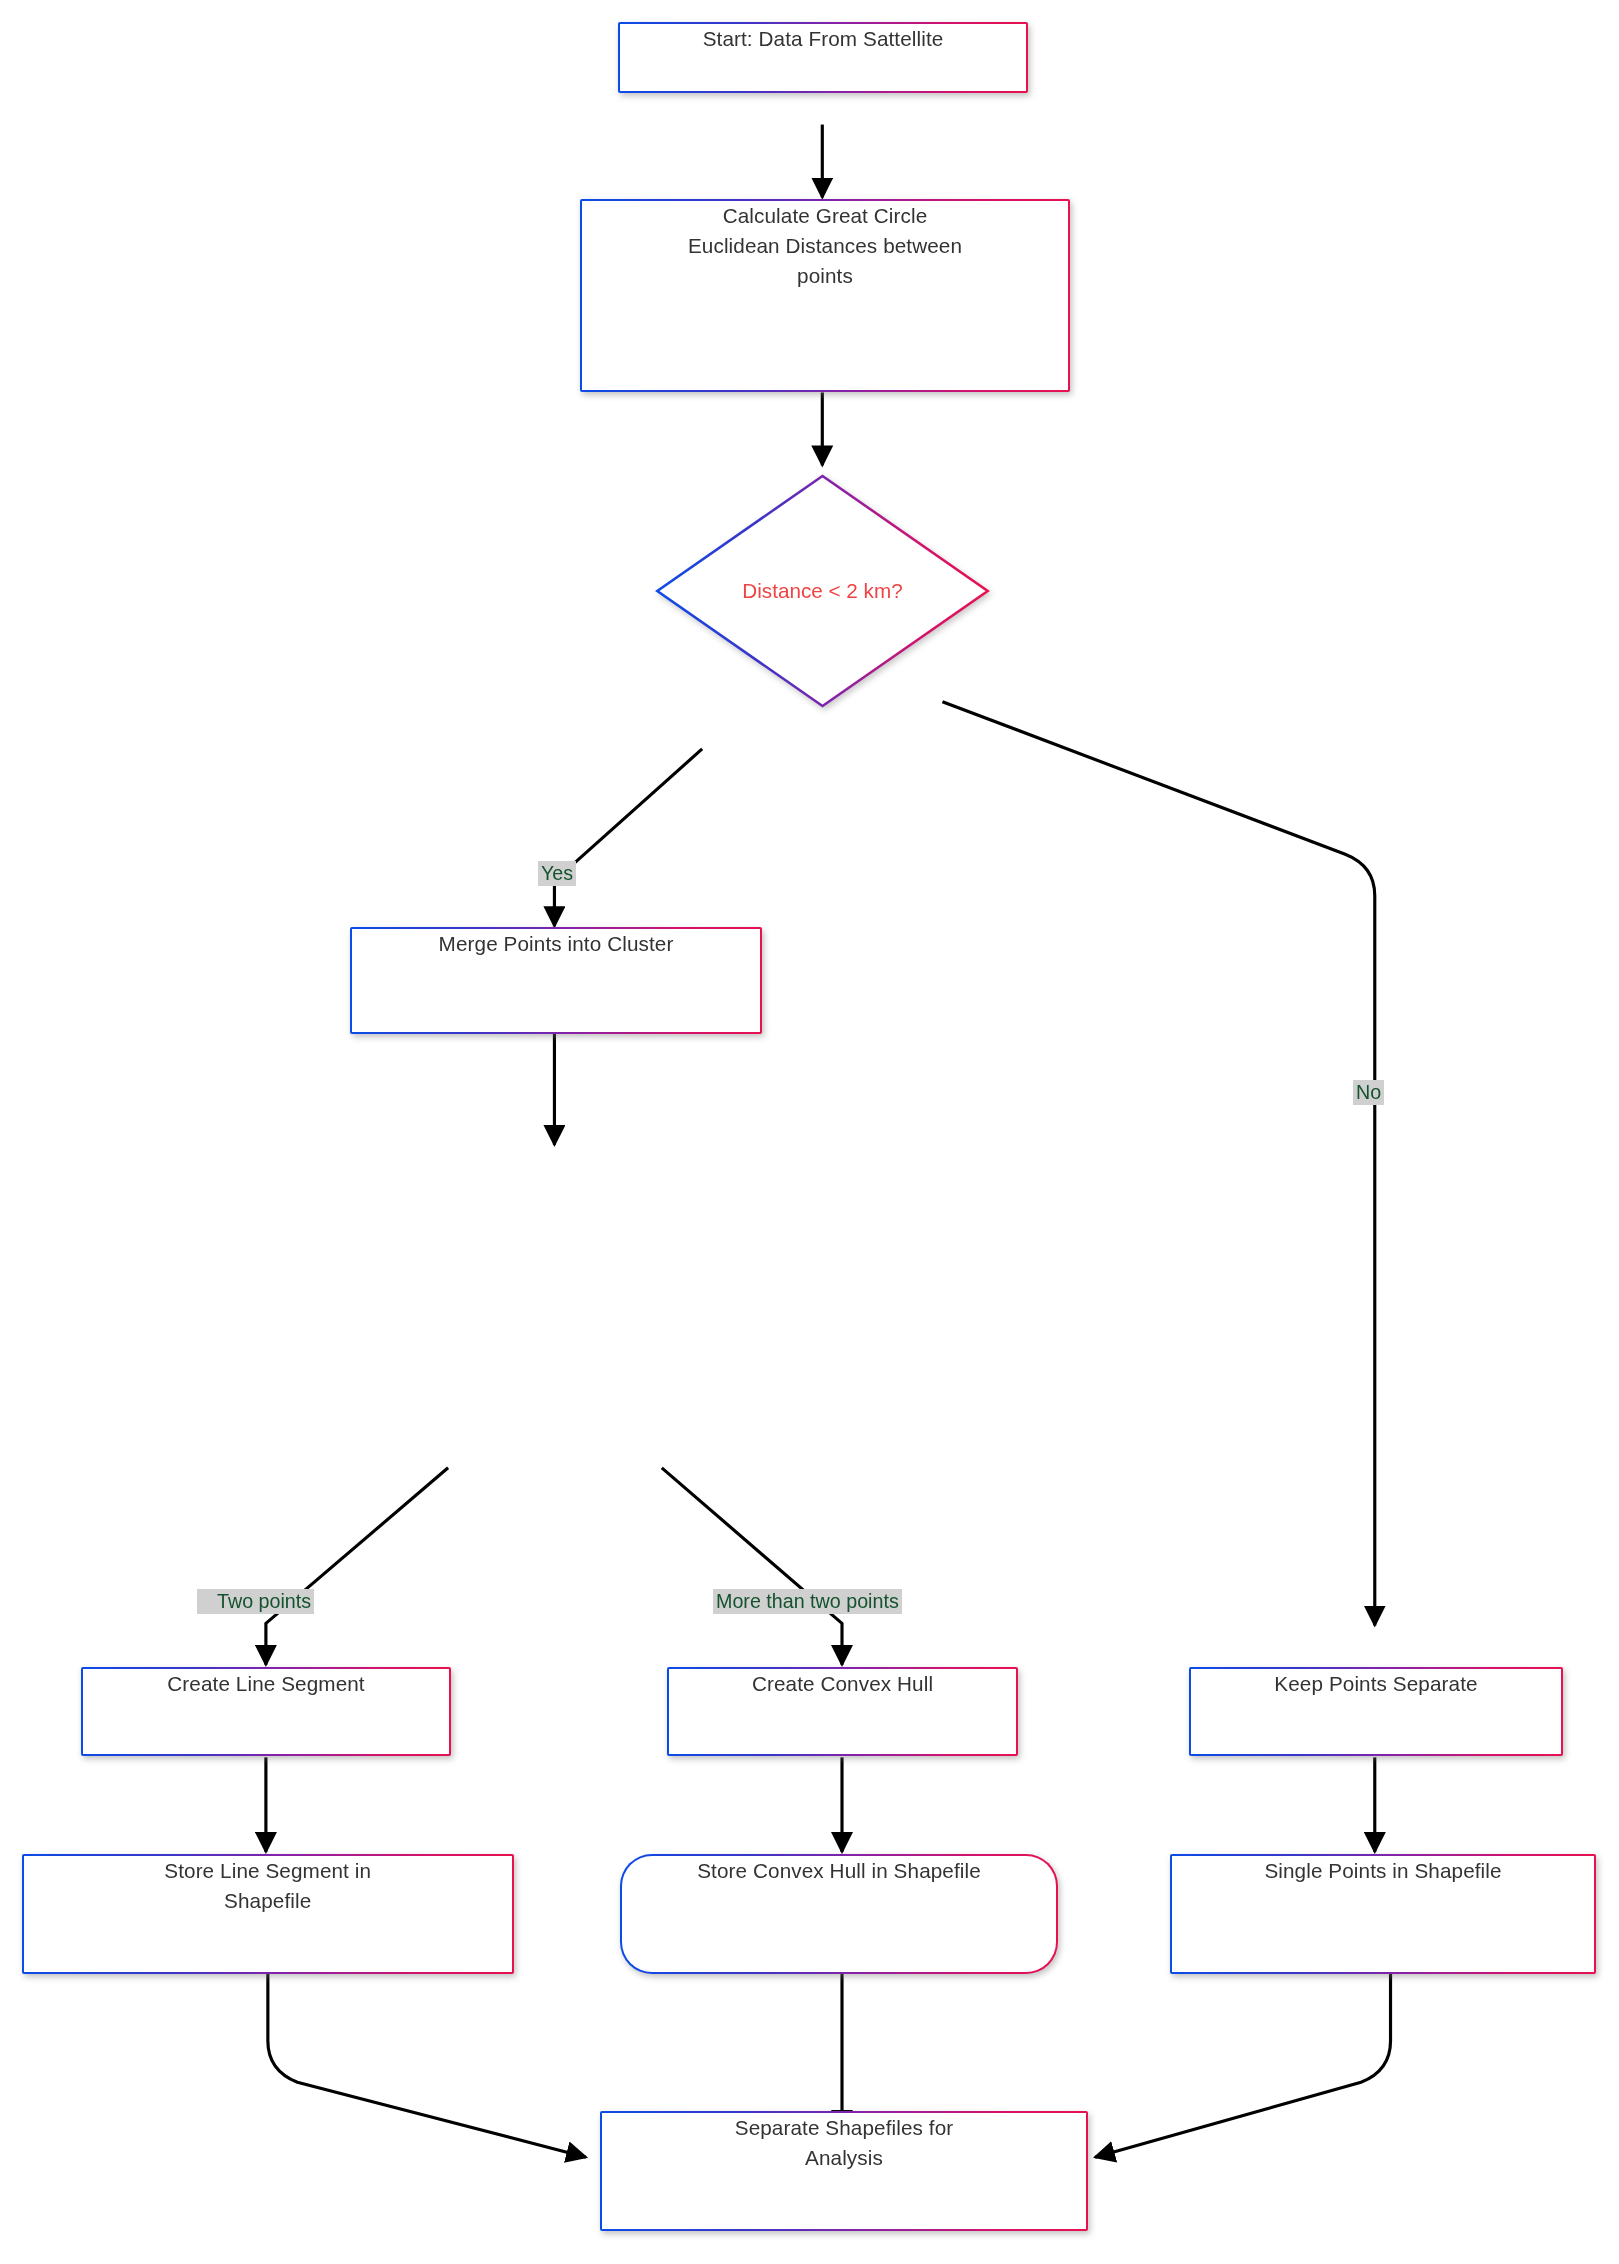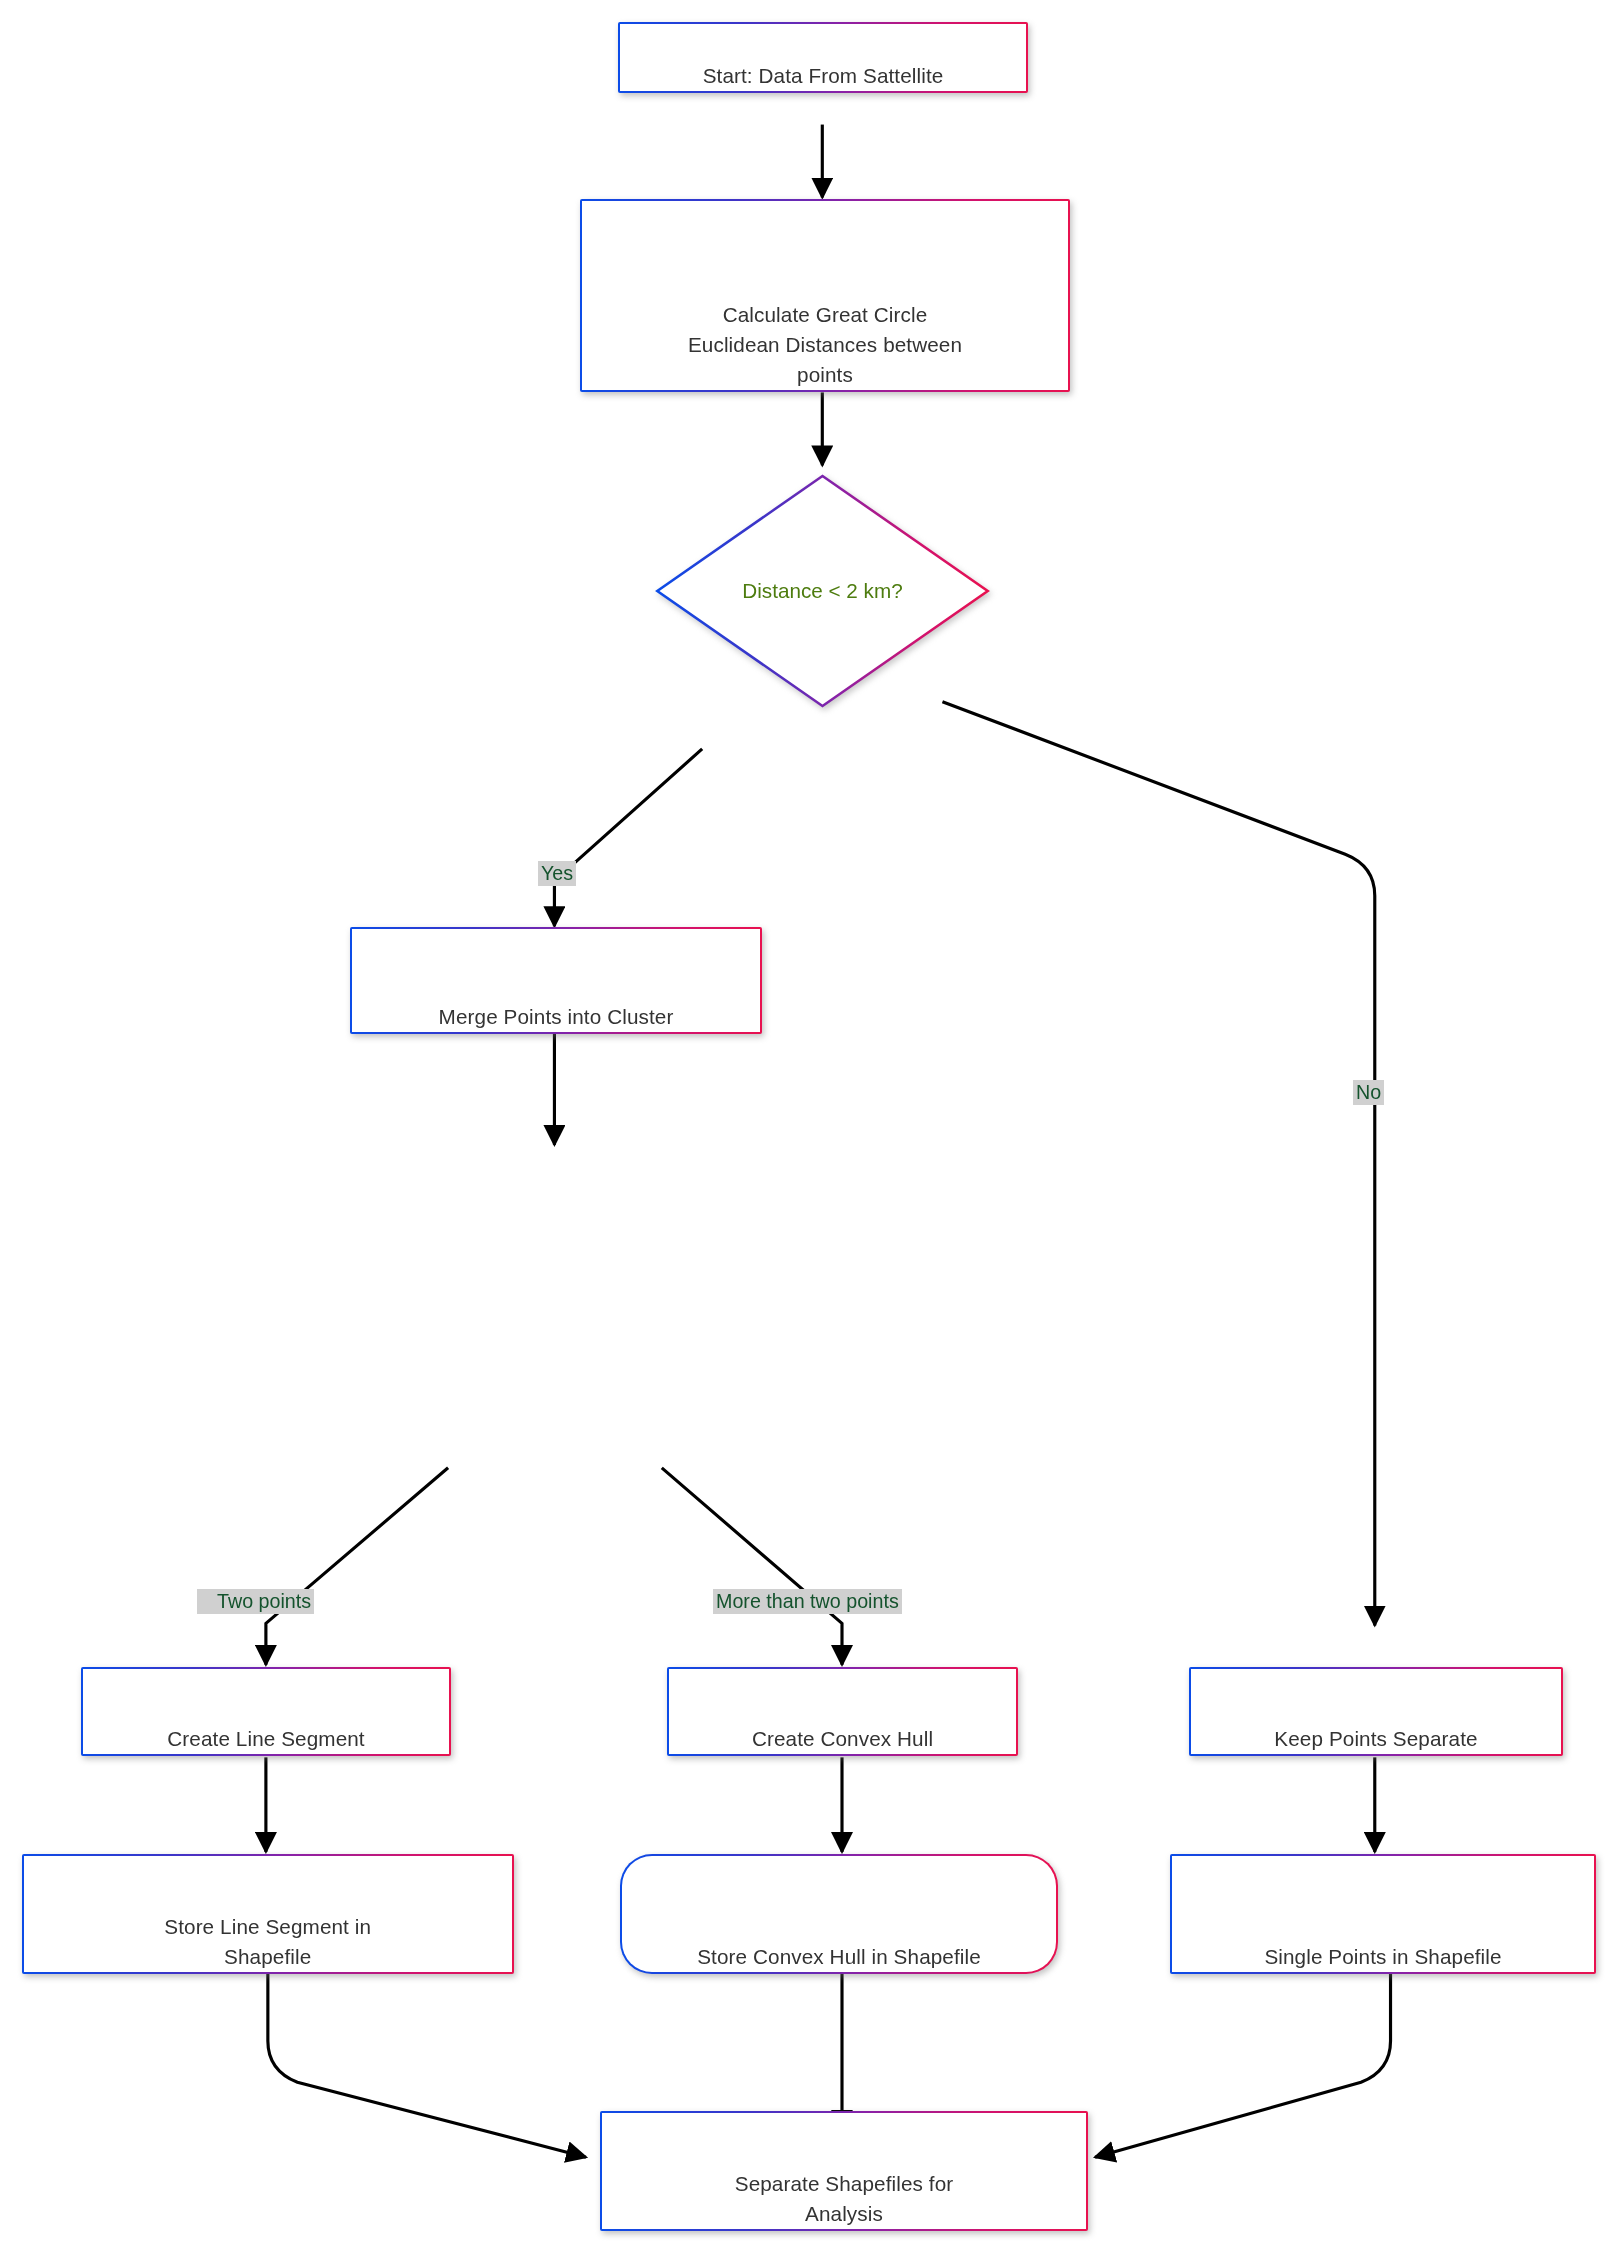--- a/index.html
+++ b/index.html
@@ -29,21 +29,21 @@
     z-index: 1;
     pointer-events: none;
   }
   
   .node {
     position: absolute;
     z-index: 2;
     box-sizing: border-box;
     background: #ffffff;
     display: flex;
-    align-items: flex-end;
+    align-items: flex-start;
     justify-content: center;
     text-align: center;
   }
   .rect {
     border: 2.5px solid transparent;
     border-radius: 2px;
     background-image:
       linear-gradient(#ffffff, #ffffff),
       linear-gradient(90deg, #0b4ce8 0%, #3b35c9 30%, #8b21a6 55%, #d2126d 80%, #e8114f 100%);
     background-origin: border-box;
@@ -67,21 +67,21 @@
     justify-content: center;
   }
   .diamond svg {
     position: absolute;
     left: 0; top: 0;
     filter: drop-shadow(2px 3px 3px rgba(120,120,120,0.40));
   }
   .diamond .label {
     position: relative;
     z-index: 3;
-    color: #4d7c0f;
+    color: #ef4444;
     font-size: 20.7px;
     line-height: 1.4;
     text-align: center;
     white-space: pre-line;
   }
   
   .edge-label {
     position: absolute;
     z-index: 3;
     background: #d0d0d0;

